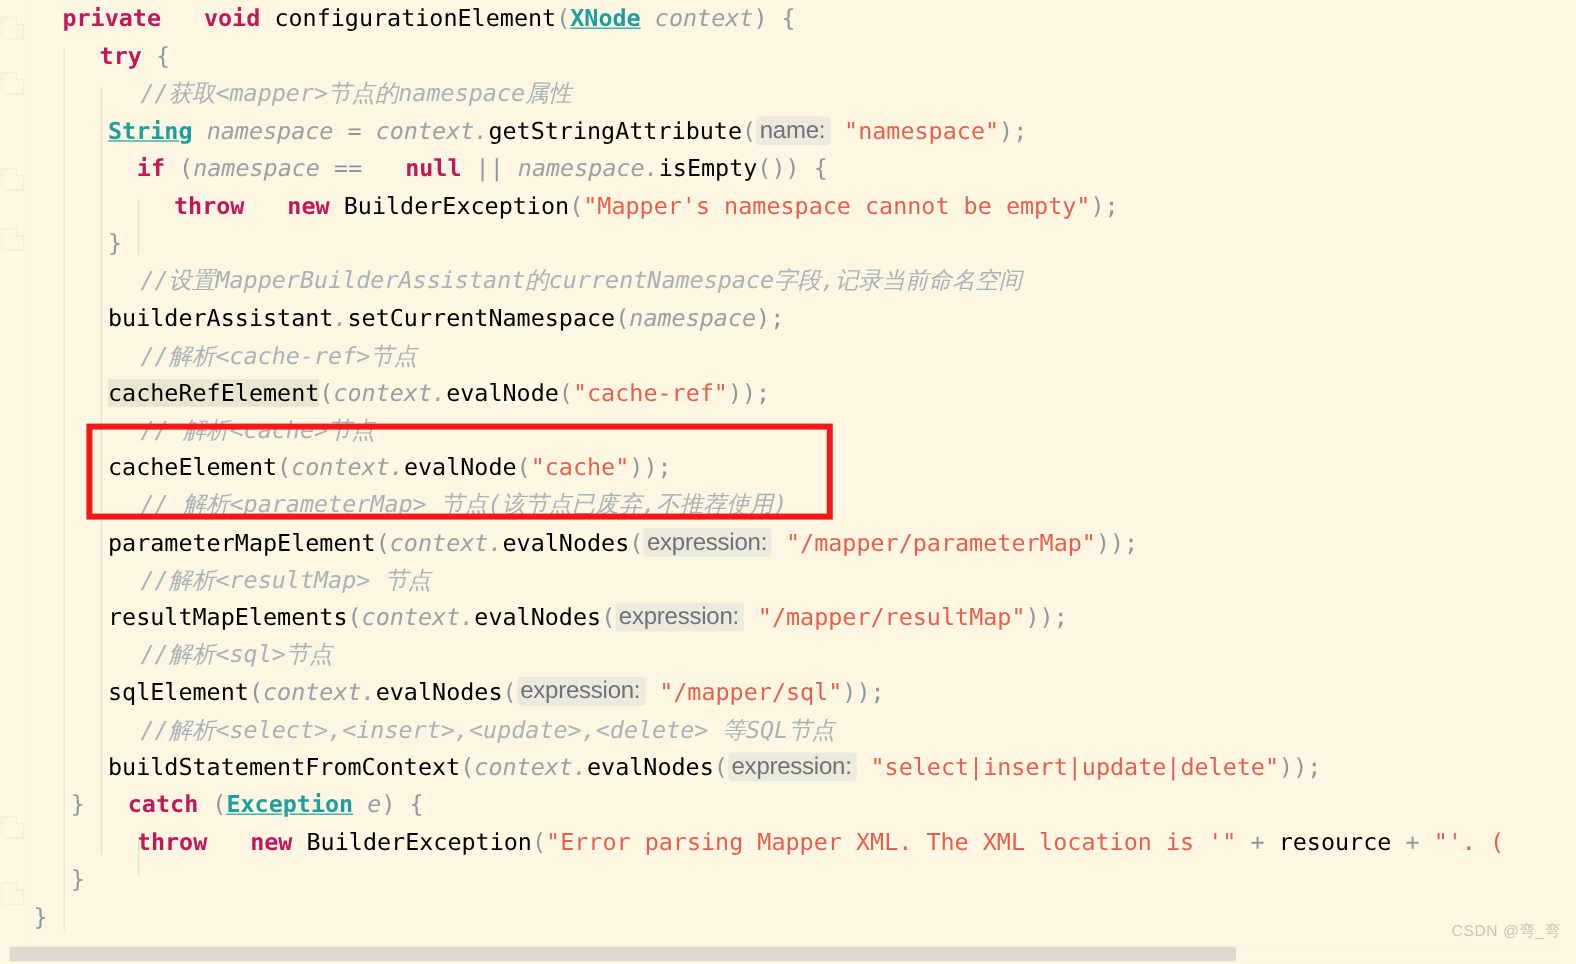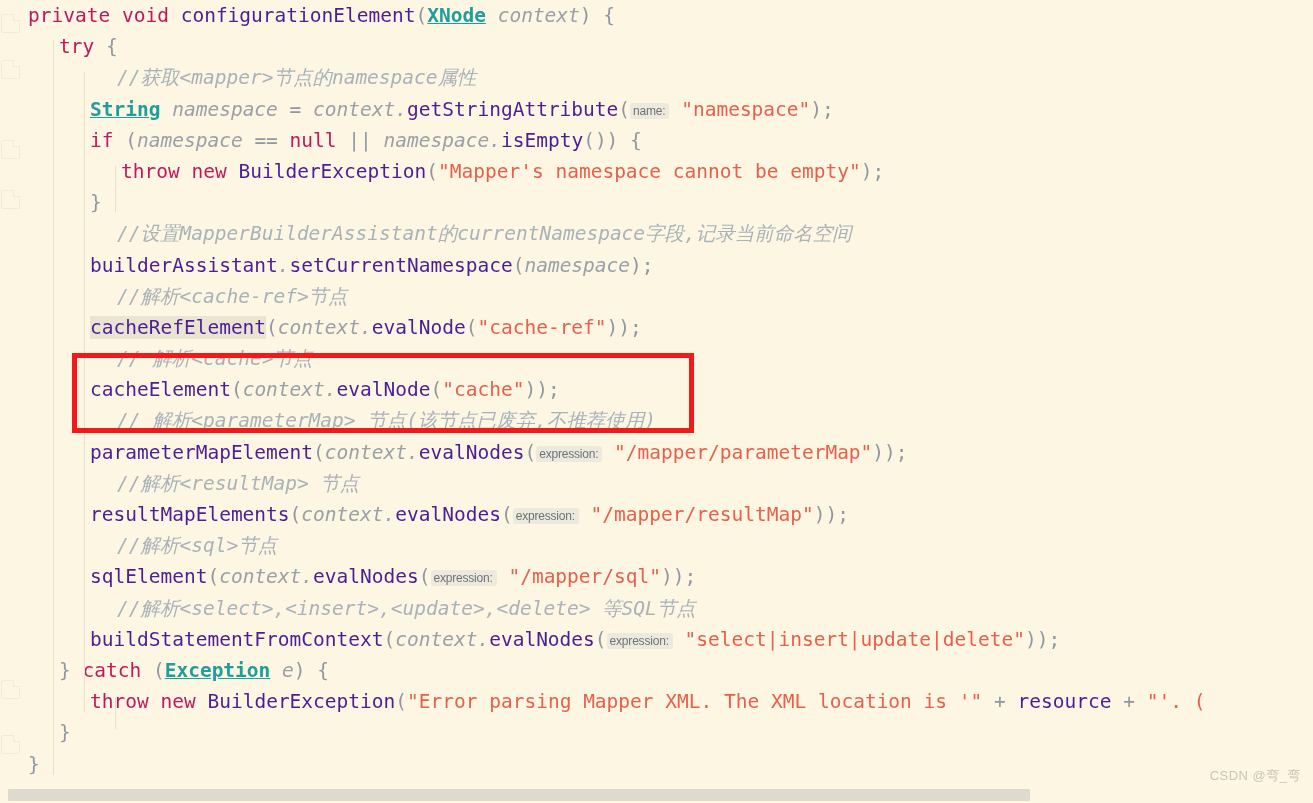--- a/index.html
+++ b/index.html
@@ -72,33 +72,33 @@
   
   .guide {
     position: absolute;
     top: 0;
     width: 1px;
     background: #e8e0c8;
     z-index: 3;
   }
 
   
-  .kw   { color: #c2185b; font-weight: normal; }
-  .fn   { color: #4c1d95; }
+  .kw   { color: #c2185b; font-weight: bold; margin-left: 24px; }
+  .fn   { color: #000000; }
   .type { color: #1f9e9e; font-weight: bold; text-decoration: underline; }
   .str  { color: #e8604c; }
   .cmt  { color: #a9b2b8; font-style: italic; margin-left: 27px; }
   .pln  { color: #9aa0a6; font-style: italic; }
   .op   { color: #8f97a0; }
 
   
   .hint {
     background: #eceadd;
     color: #6f7278;
-    font-size: 12px;
+    font-size: 20px;
     font-family: "Liberation Sans", sans-serif;
     padding: 1px 4px 1px 3px;
     border-radius: 3px;
     letter-spacing: -0.2px;
     position: relative;
     top: -1px;
   }
 
   
   .idhl { background: #e9e5d2; }

